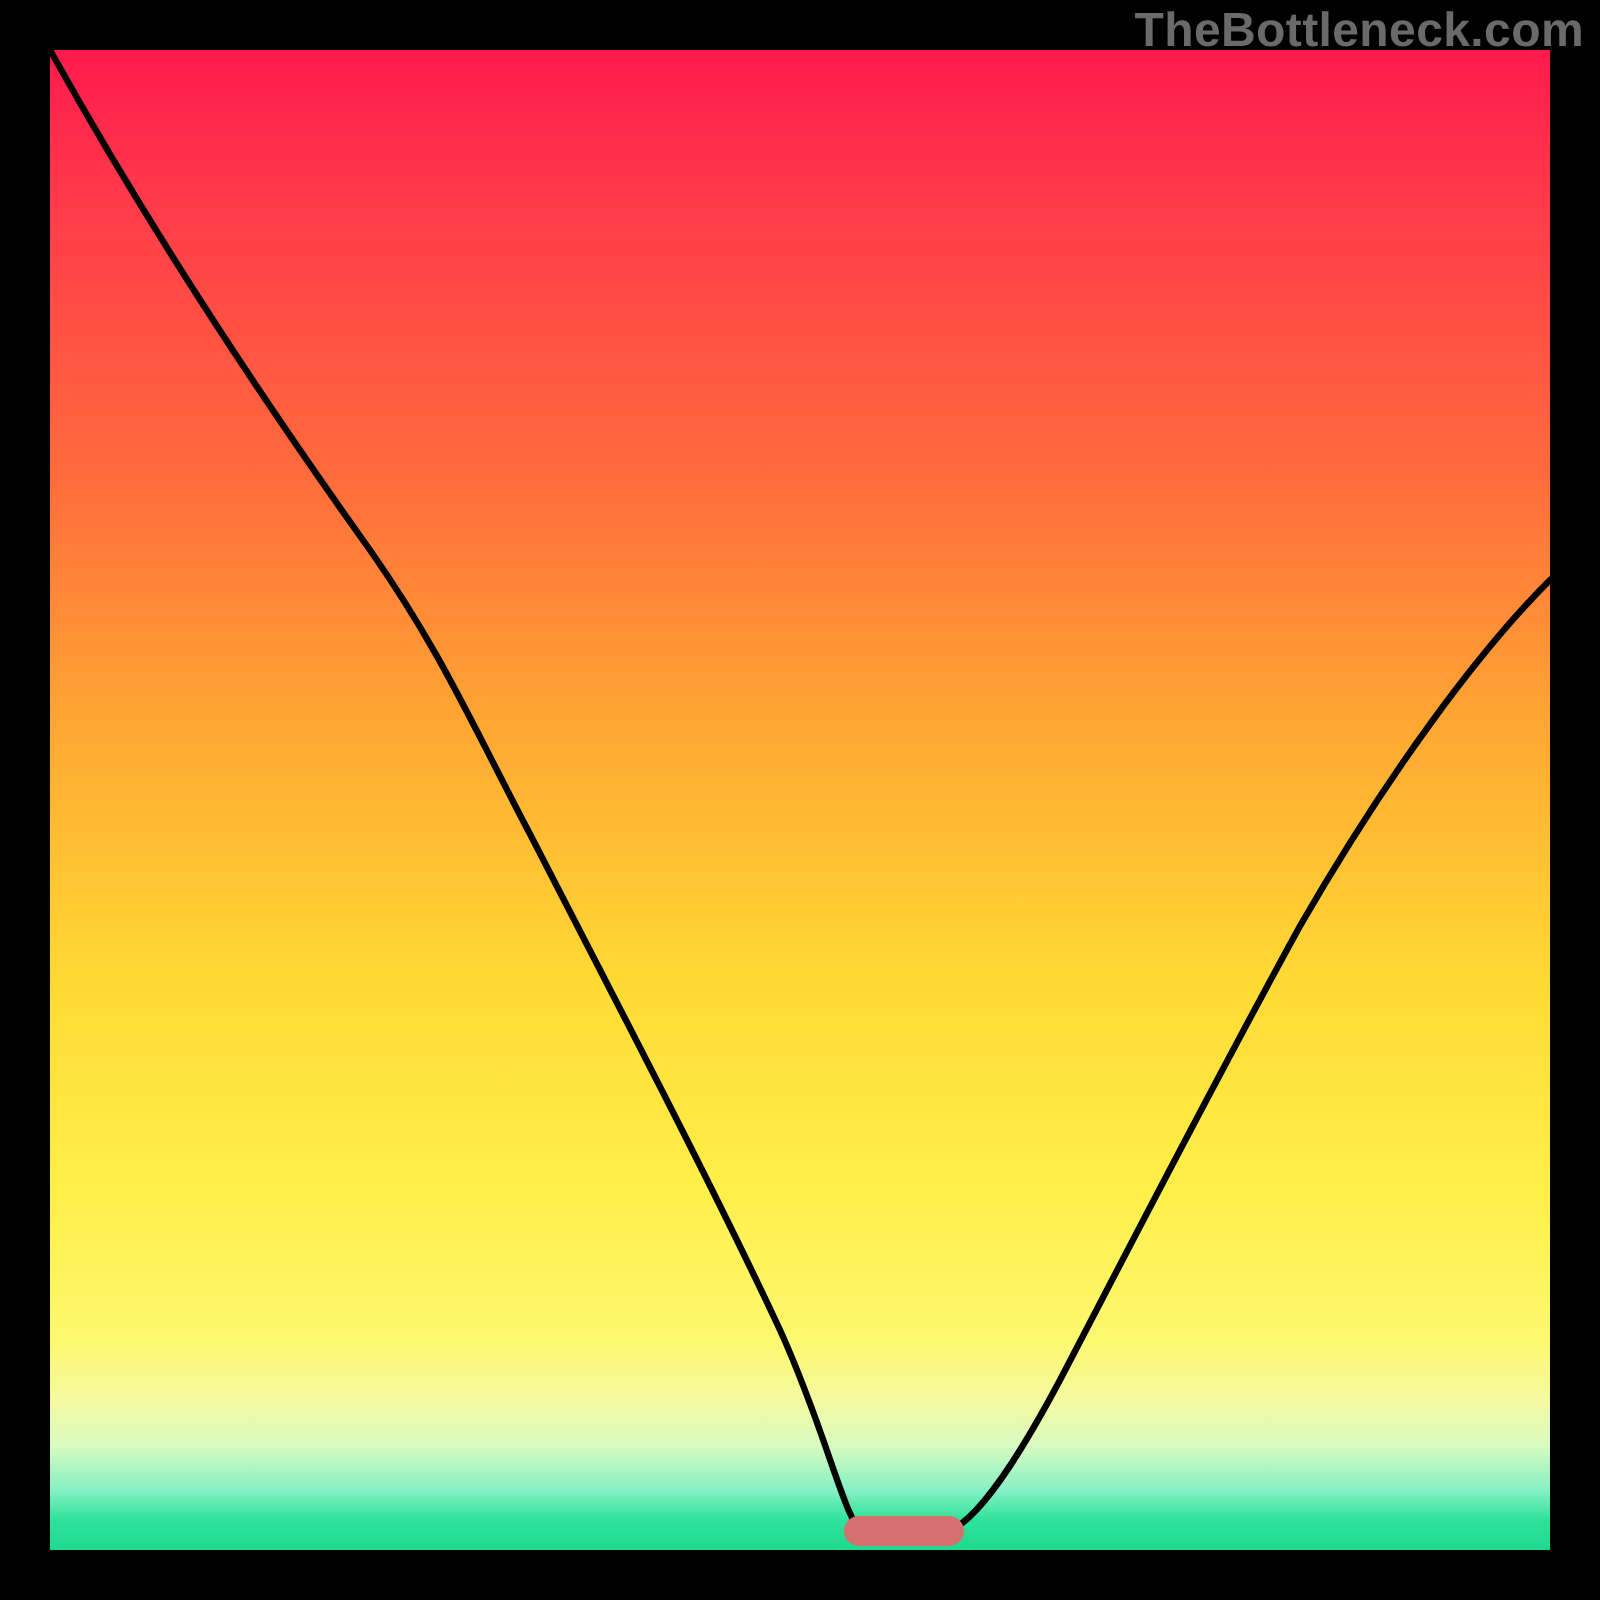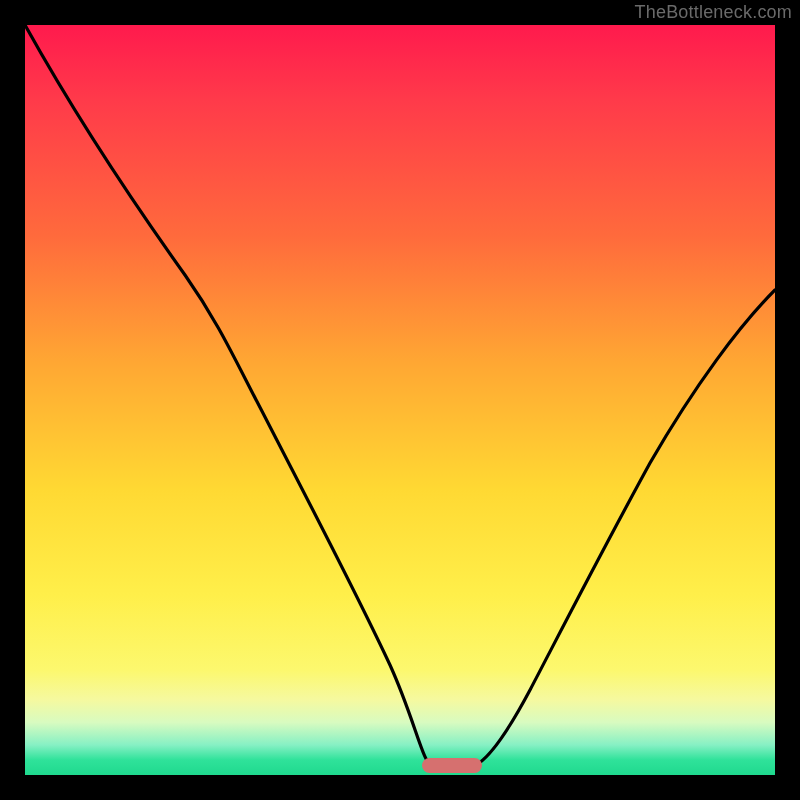--- a/index.html
+++ b/index.html
@@ -62,22 +62,22 @@
     position: absolute;
     height: 15px;
     border-radius: 8px;
     background: #d6706f;
   }
   .watermark {
     position: absolute;
     top: 2px;
     right: 8px;
     color: #6a6a6a;
-    font-size: 18px;
-    font-weight: 400;
+    font-size: 24px;
+    font-weight: 700;
     letter-spacing: 0.2px;
     user-select: none;
     margin-left: 20px;
   }
 </style>
 </head>
 <body>
 
 <div class="frame">
 

